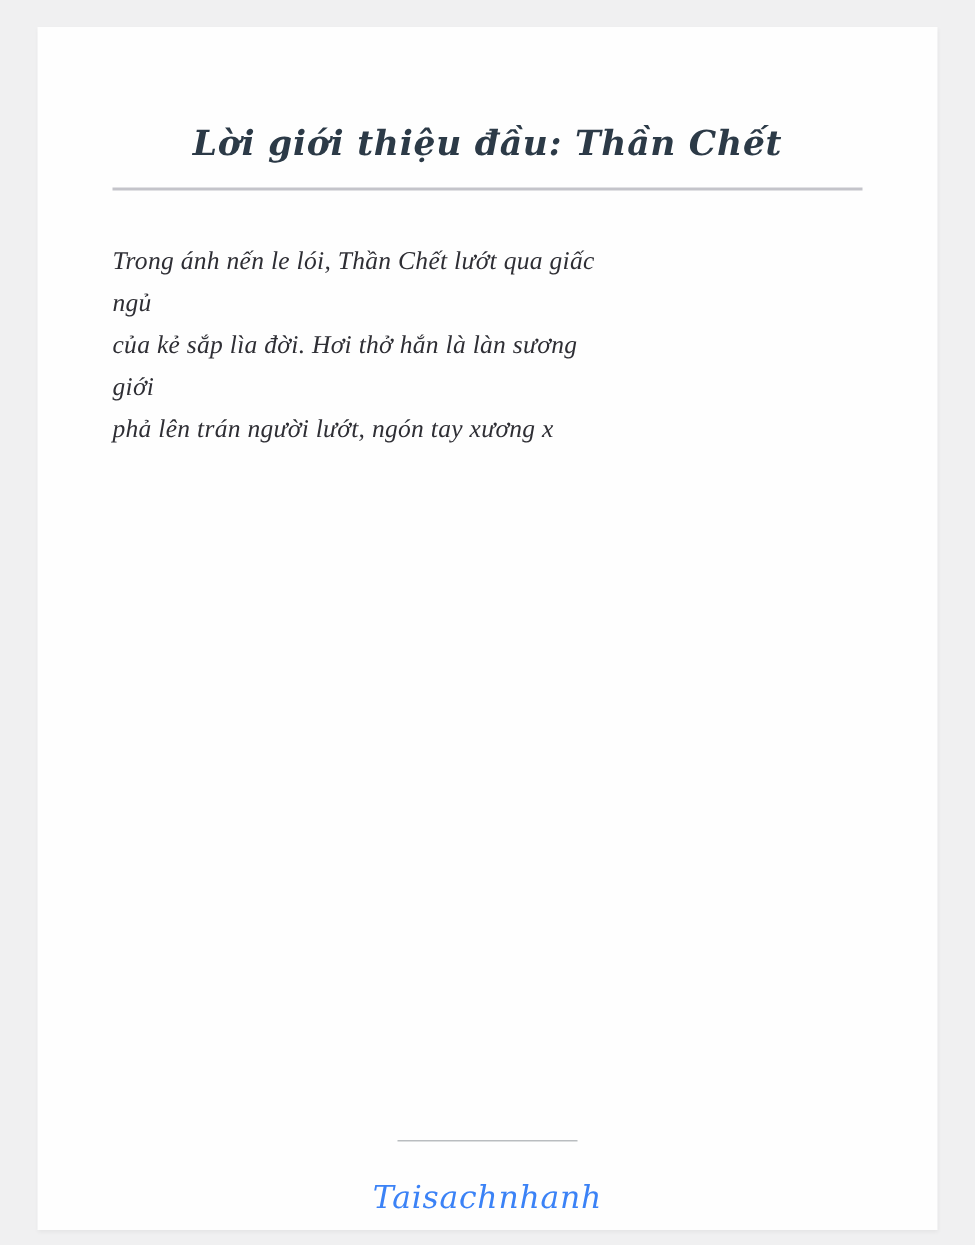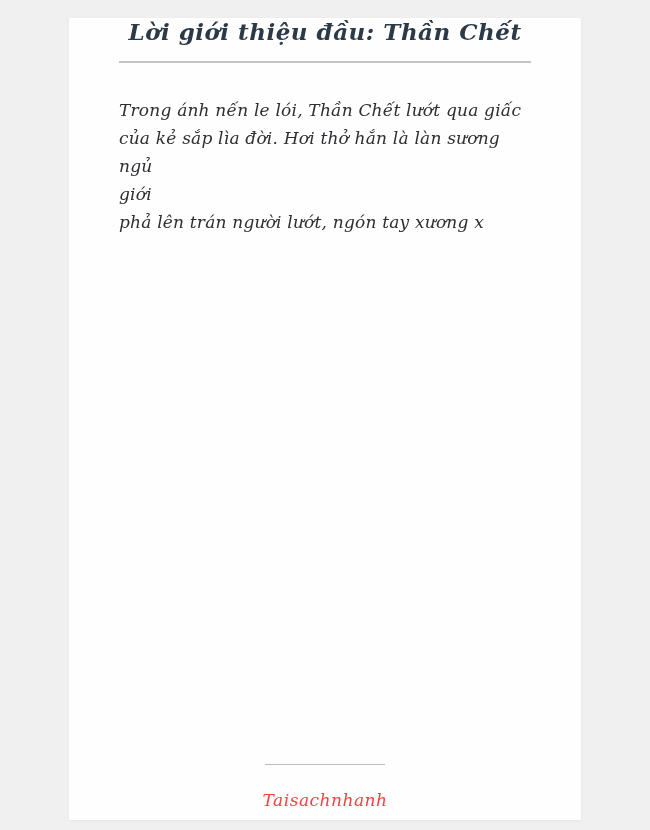--- a/index.html
+++ b/index.html
@@ -8,26 +8,27 @@
   }
   body {
     width: 650px;
     height: 830px;
     background: #f0f0f1;
     font-family: "DejaVu Serif", serif;
     overflow: hidden;
   }
   .page {
     position: relative;
-    width: 512px;
+    width: 600px;
     height: 802px;
     margin: 18px auto 0 auto;
     background: #fefefe;
     box-shadow: 0 1px 3px rgba(0,0,0,0.05);
     box-sizing: border-box;
+    padding-top: 64px;
   }
   .chapter-title {
     text-align: center;
     font-style: italic;
     font-weight: bold;
     font-size: 23px;
     letter-spacing: 0.5px;
     color: #2c3a47;
     margin: 0 50px;
     line-height: 1.25;
@@ -37,20 +38,21 @@
     background: #c4c4ca;
     border: none;
     margin: 14px 50px 0 50px;
   }
   .chapter-body {
     margin: 33px 50px 0 50px;
     font-style: italic;
     font-size: 17px;
     color: #2e2e34;
     letter-spacing: 0.2px;
+    font-family: Liberation Serif, serif;
   }
   .body-line {
     line-height: 28px;
     white-space: nowrap;
   }
   .page-footer {
     position: absolute;
     left: 0;
     right: 0;
     bottom: 10px;
@@ -58,39 +60,39 @@
   }
   .footer-divider {
     width: 120px;
     height: 1px;
     background: #b9bdc0;
     border: none;
     margin: 0 auto 6px auto;
   }
   .footer-brand {
     font-style: italic;
-    font-size: 17px;
-    color: #ef4444;
+    font-size: 21px;
+    color: #3b82f6;
     letter-spacing: 0.5px;
     margin-top: 25px;
   }
 </style>
 </head>
 <body>
 
 <div class="page">
 
   <h1 class="chapter-title">Lời giới thiệu đầu: Thần Chết</h1>
 
   <hr class="title-divider">
 
   <div class="chapter-body">
     <div class="body-line">Trong ánh nến le lói, Thần Chết lướt qua giấc</div>
+    <div class="body-line">ngủ</div>
     <div class="body-line">của kẻ sắp lìa đời. Hơi thở hắn là làn sương</div>
-    <div class="body-line">ngủ</div>
     <div class="body-line">giới</div>
     <div class="body-line">phả lên trán người lướt, ngón tay xương x</div>
   </div>
 
   <div class="page-footer">
     <hr class="footer-divider">
     <div class="footer-brand">Taisachnhanh</div>
   </div>
 
 </div>

